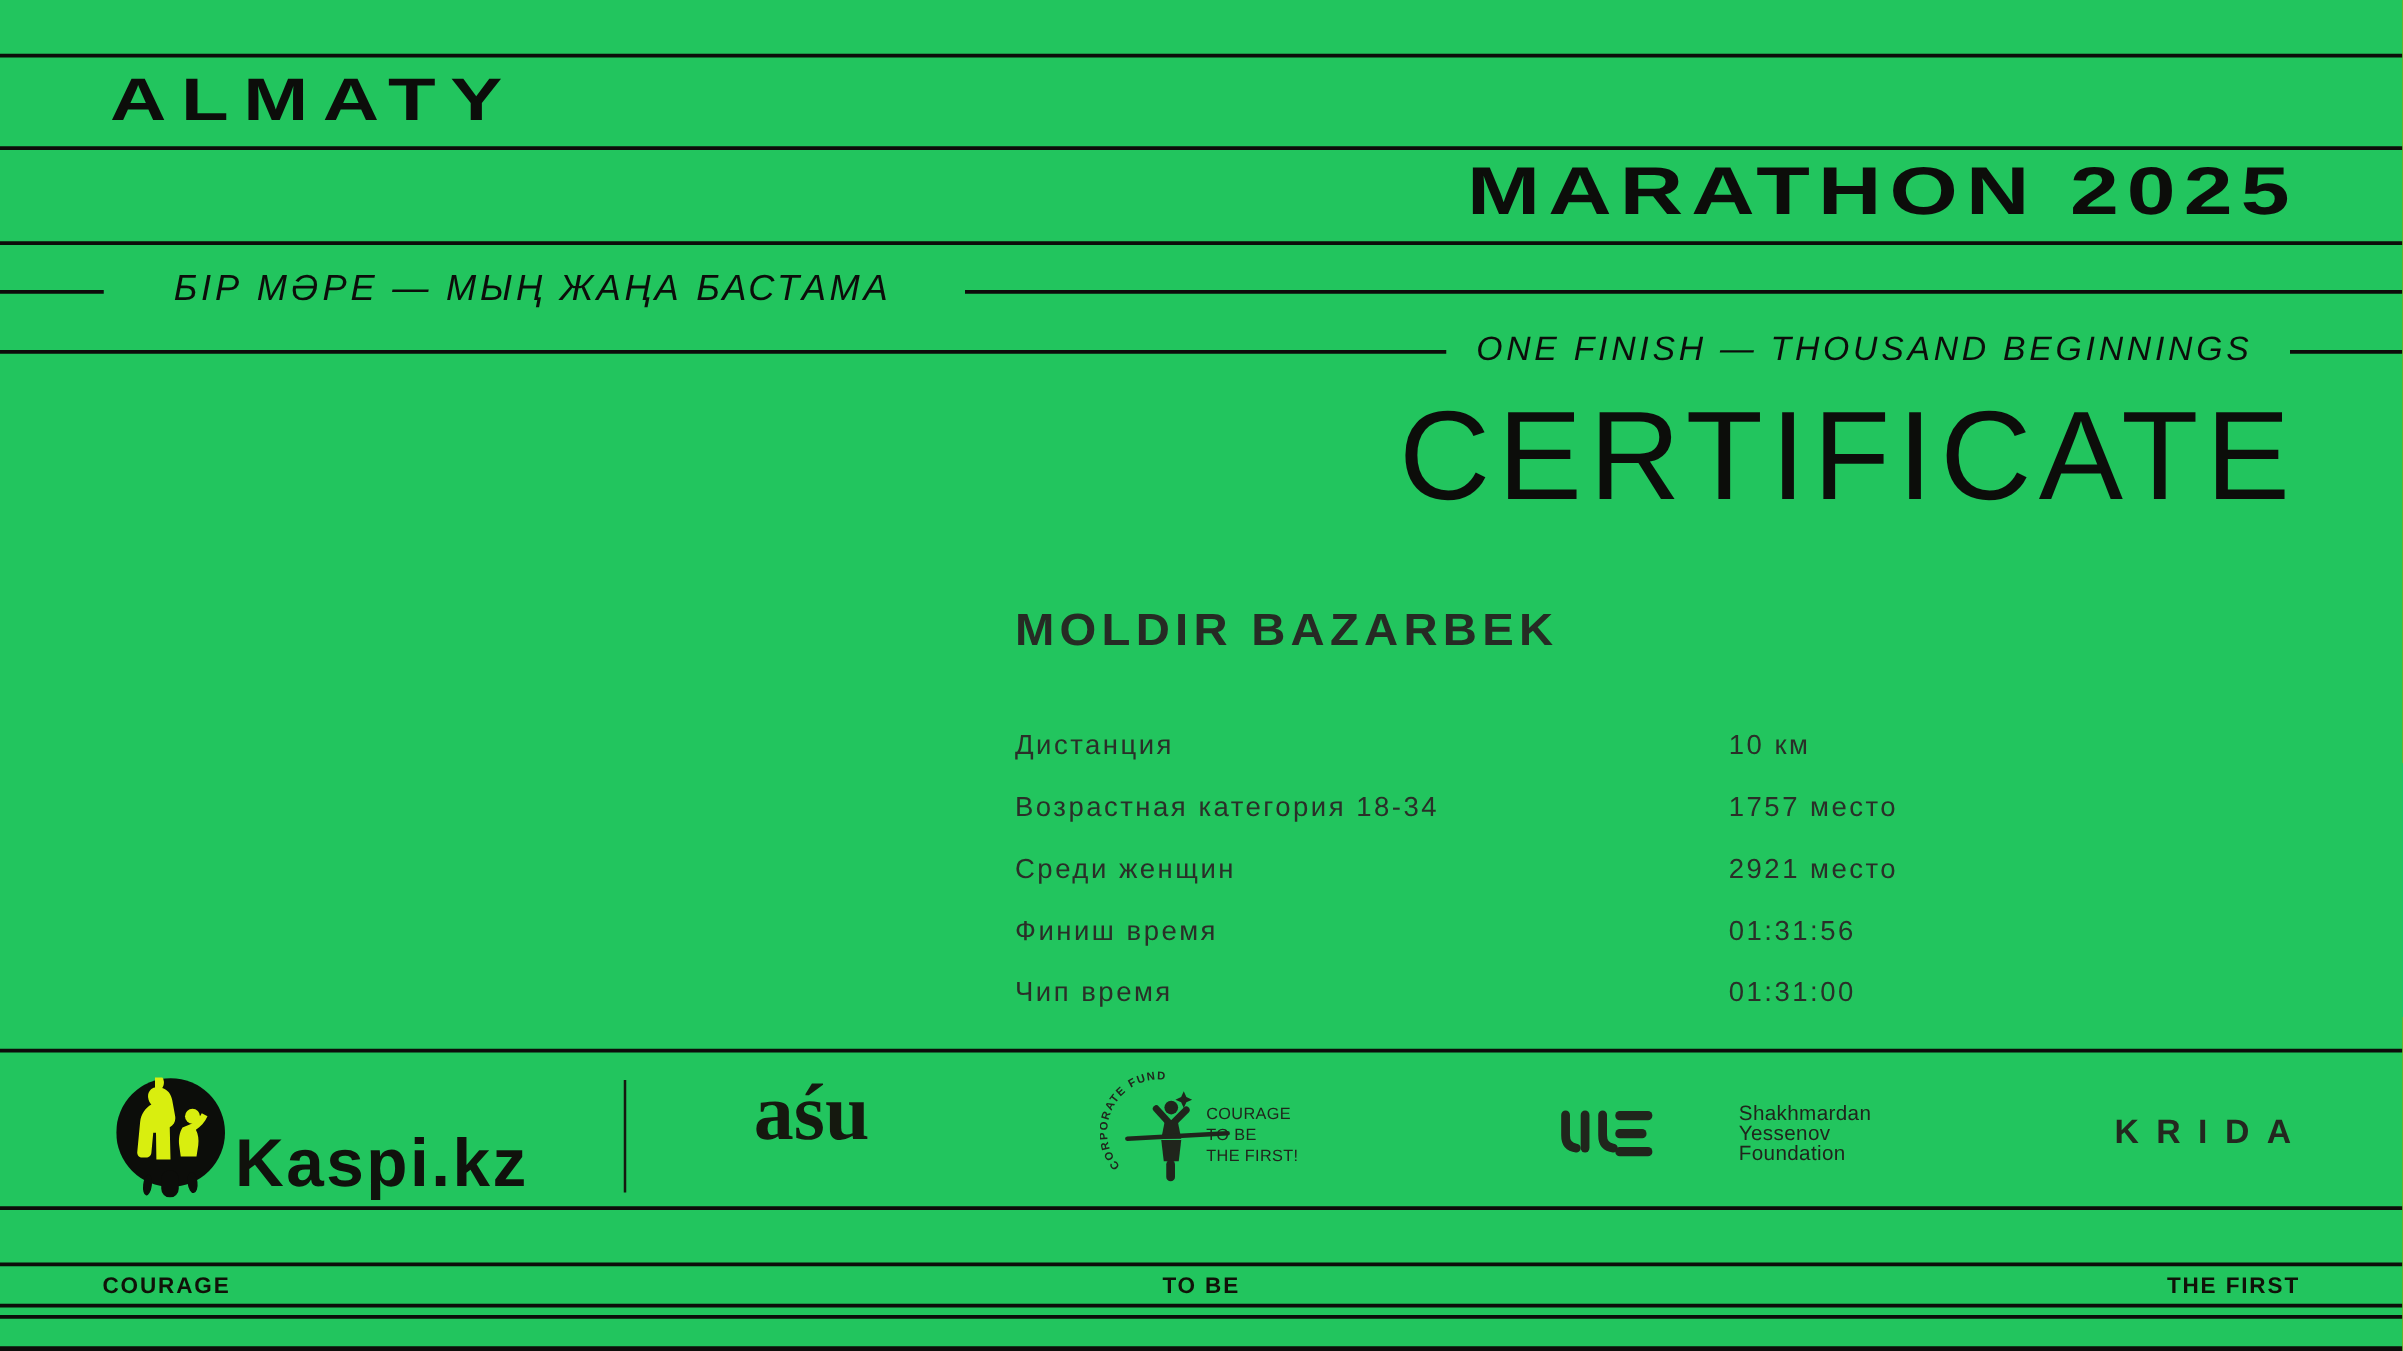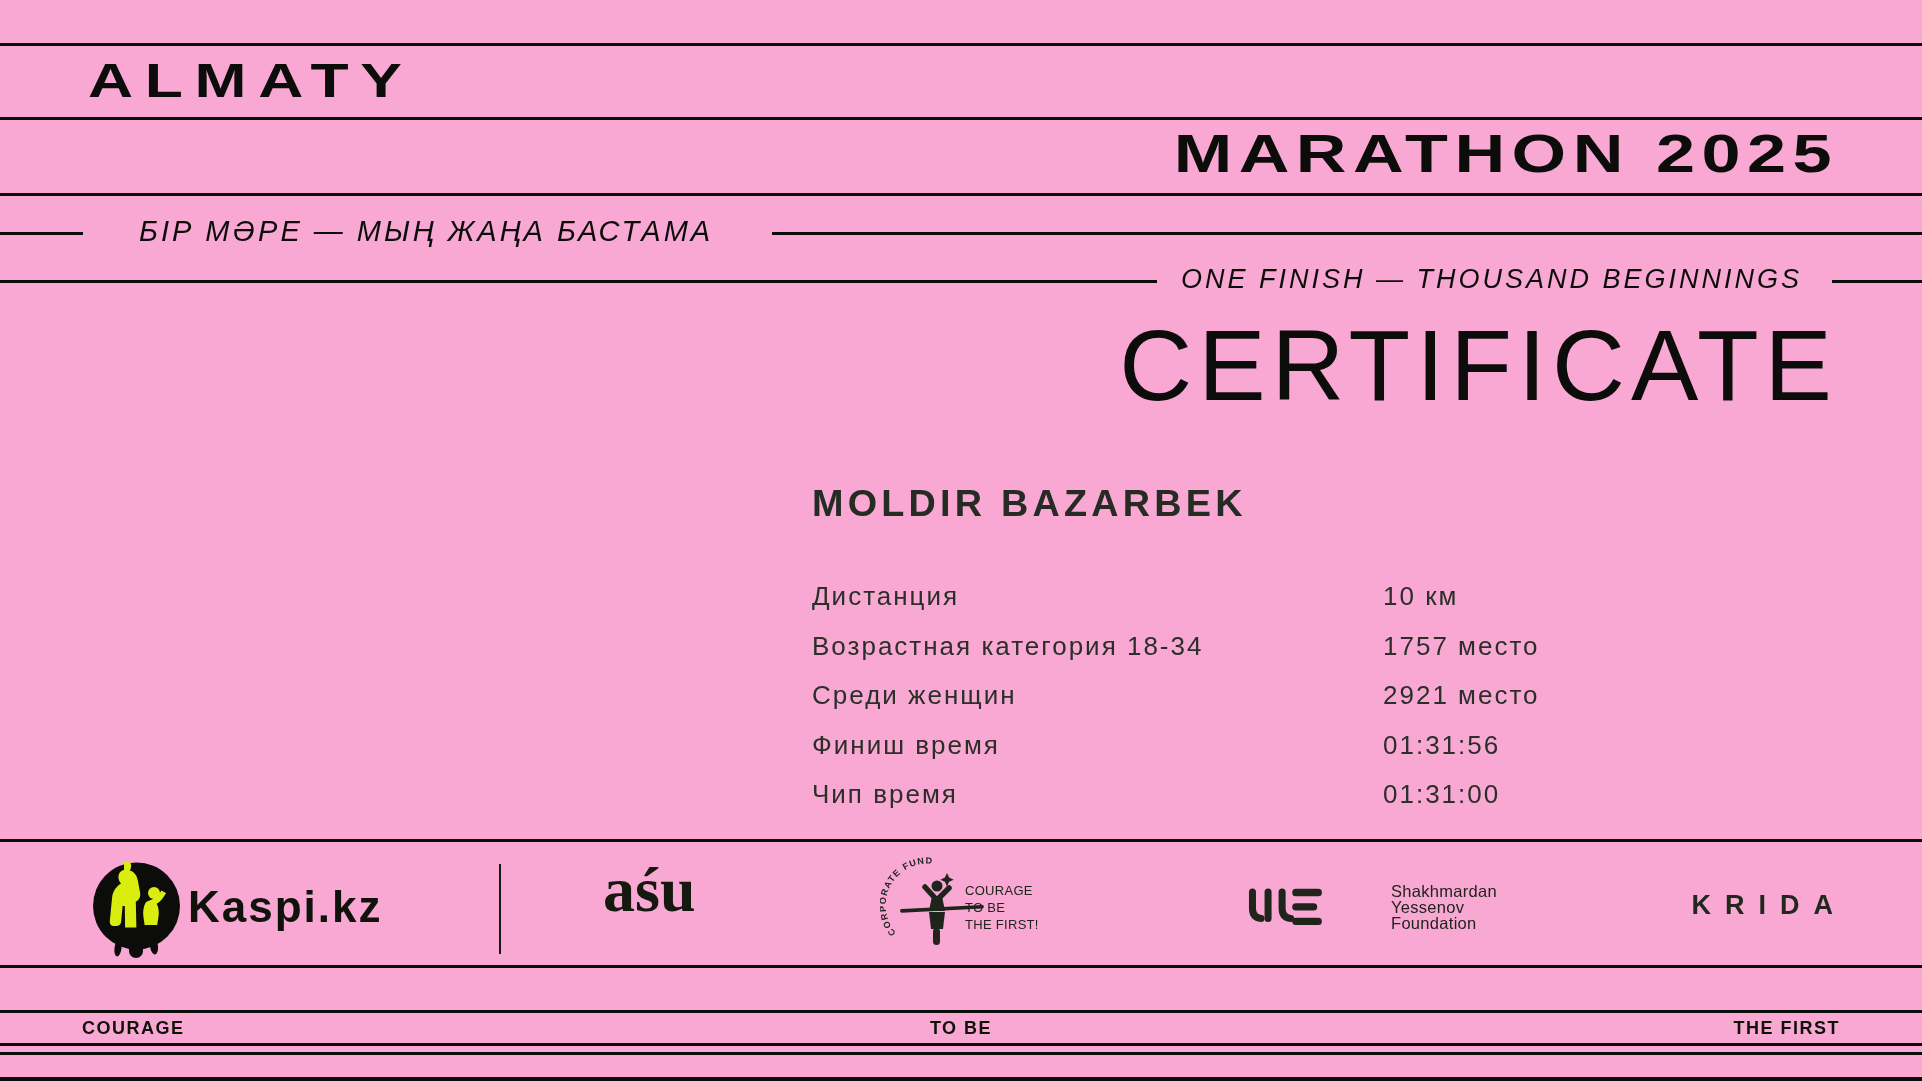--- a/index.html
+++ b/index.html
@@ -1,19 +1,19 @@
 <!DOCTYPE html>
 <html><head>
 <meta charset="utf-8">
 <title>Certificate</title>
 <style>
   html,body{margin:0;padding:0;background:#9aa700;}
   .canvas{
     position:relative;width:1922px;height:1081px;overflow:hidden;
-    background:#f9a8d4;color:#0c0d0a;
+    background:#22c55e;color:#0c0d0a;
     font-family:"Liberation Sans","DejaVu Sans",sans-serif;
   }
   .hline{position:absolute;height:3px;background:#0c0d0a;}
   .vline{position:absolute;width:3px;background:#15190f;}
 
   .almaty{
     position:absolute;left:88px;top:57px;font-size:48px;font-weight:700;
     letter-spacing:9px;line-height:1;transform:scaleX(1.3);transform-origin:left top;
     white-space:nowrap;color:#0c0d0a;
   }
@@ -33,28 +33,28 @@
   .cert-title{
     position:absolute;right:84px;top:315px;font-size:101px;font-weight:400;
     letter-spacing:6px;line-height:1;white-space:nowrap;color:#0c0d0a;
   }
   .name{
     position:absolute;left:812px;top:486px;font-size:36px;font-weight:700;
     letter-spacing:4px;line-height:1;transform:scaleX(1.05);transform-origin:left top;
     white-space:nowrap;color:#262b24;
   }
   .results{position:absolute;left:812px;top:0;width:800px;}
-  .result-row{position:absolute;left:0;width:800px;line-height:30px;font-size:26px;
+  .result-row{position:absolute;left:0;width:800px;line-height:30px;font-size:22px;
     letter-spacing:2px;color:#2a2f28;white-space:nowrap;}
   .result-row .val{position:absolute;left:571px;top:0;letter-spacing:2px;}
   .row-0{top:581px;} .row-1{top:631px;} .row-2{top:680px;} .row-3{top:730px;} .row-4{top:779px;}
 
   .kaspi-icon{position:absolute;left:93px;top:862px;}
   .kaspi-word{
-    position:absolute;left:188px;top:885px;font-size:44px;font-weight:700;
+    position:absolute;left:188px;top:904px;font-size:54px;font-weight:700;
     letter-spacing:2px;line-height:1;color:#10120c;white-space:nowrap;
   }
   .asu-word{
     position:absolute;left:603px;top:858px;font-size:64px;font-weight:700;
     letter-spacing:0px;line-height:1;color:#15190f;white-space:nowrap;font-family:Liberation Serif, serif;
   }
   .fund-logo{position:absolute;left:880px;top:855px;}
   .fund-tagline{
     position:absolute;left:965px;top:882px;font-size:13px;line-height:17px;
     letter-spacing:0.3px;color:#20251c;white-space:nowrap;

